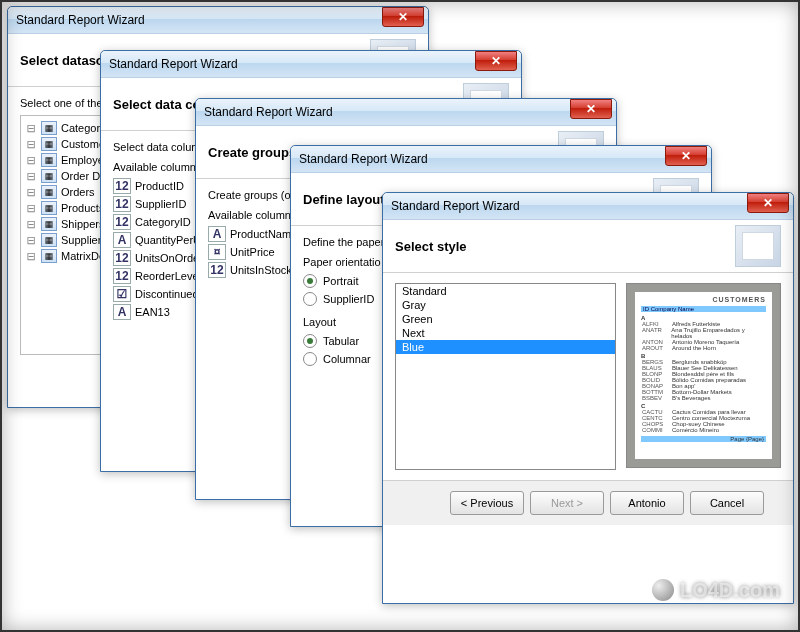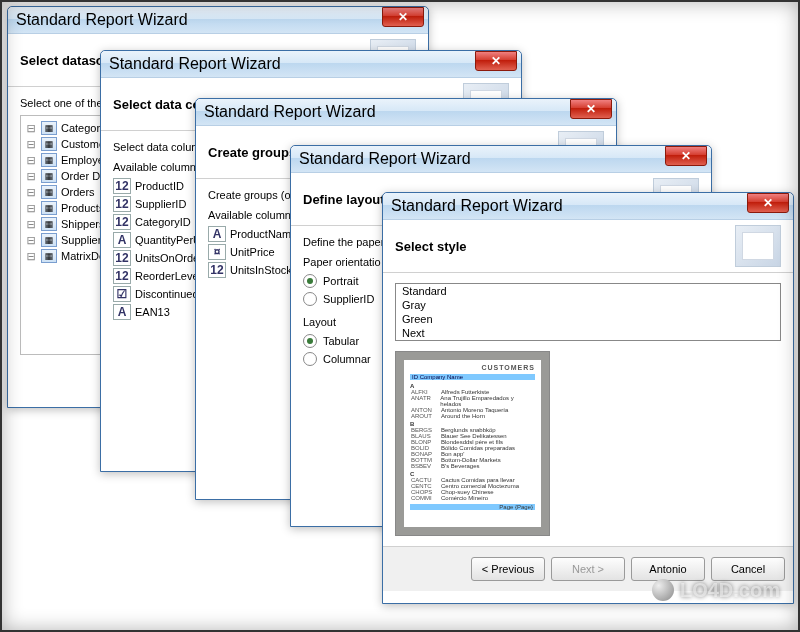--- a/index.html
+++ b/index.html
@@ -32,21 +32,21 @@
   background: linear-gradient(to bottom, #eaf3fb 0%, #d7e8f7 45%, #bcd7ef 46%, #d3e5f5 100%);
   border-bottom: 1px solid #b8cfe5;
   border-radius: 5px 5px 0 0;
   display: flex;
   align-items: center;
   padding: 0 4px 0 8px;
   color: #000;
 }
 .titlebar .title {
   flex: 1;
-  font-size: 16px;
+  font-size: 12px;
 }
 .close-btn {
   width: 40px;
   height: 18px;
   background: linear-gradient(to bottom, #f08080 0%, #d43c2e 45%, #c01d0b 46%, #e06050 100%);
   border: 1px solid #8b1a0c;
   border-radius: 0 0 3px 3px;
   color: #fff;
   display: flex;
   align-items: center;
@@ -165,37 +165,37 @@
   color:#333;
   overflow:hidden;
 }
 .preview-title { text-align:right; font-weight:bold; font-size:7px; color:#555; letter-spacing:1px;}
 .preview-hdr { background:#7fc9ff; color:#004; padding:0 2px; margin:3px 0; font-size:6px;}
 .preview-row { display:flex; gap:4px; padding:0 1px;}
 .preview-row .c1 { width:26px; color:#555;}
 .preview-footer { background:#7fc9ff; text-align:right; padding:0 2px; margin-top:3px; font-size:6px;}
 .btnrow {
   border-top:1px solid #d0d0d0;
-  padding:10px 8px;
+  padding:10px 29px;
   display:flex;
   justify-content:flex-end;
   gap:6px;
   background:#f0f0f0;
 }
 .wbtn {
   min-width:72px;
   height:22px;
   border:1px solid #9a9a9a;
   background:linear-gradient(to bottom,#fdfdfd,#e3e3e3);
   border-radius:3px;
   display:flex; align-items:center; justify-content:center;
   font-size:11px;
 }
 .wbtn.disabled { color:#999; }
-.flex-row { display:flex; gap:10px;flex-direction:column; }
+.flex-row { display:flex; gap:10px; }
 .watermark {
   position:absolute;
   right:20px;
   bottom:30px;
   color:rgba(255,255,255,0.5);
   font-size:20px;
   font-weight:bold;
   pointer-events:none;
   text-shadow:0 0 4px rgba(0,0,0,0.5);
   display:flex;
@@ -401,20 +401,21 @@
       <span class="header-title">Select style</span>
       <div class="header-icon"></div>
     </div>
     <div class="body">
       <div class="flex-row">
         <div class="style-list" style="flex:1;" id="stylelist">
             <div class="style-item">Standard</div>
             <div class="style-item">Gray</div>
             <div class="style-item">Green</div>
             <div class="style-item">Next</div>
+            <div class="style-item selected">Blue</div>
           </div>
         <div class="preview">
           <div class="preview-page" id="previewpage">
               <div class="preview-title">CUSTOMERS</div>
               <div class="preview-hdr">ID      Company Name</div>
               <div style="font-weight:bold;margin-top:2px;">A</div>
               <div class="preview-row">
                 <span class="c1">ALFKI</span>
                 <span>Alfreds Futterkiste</span>
               </div>

